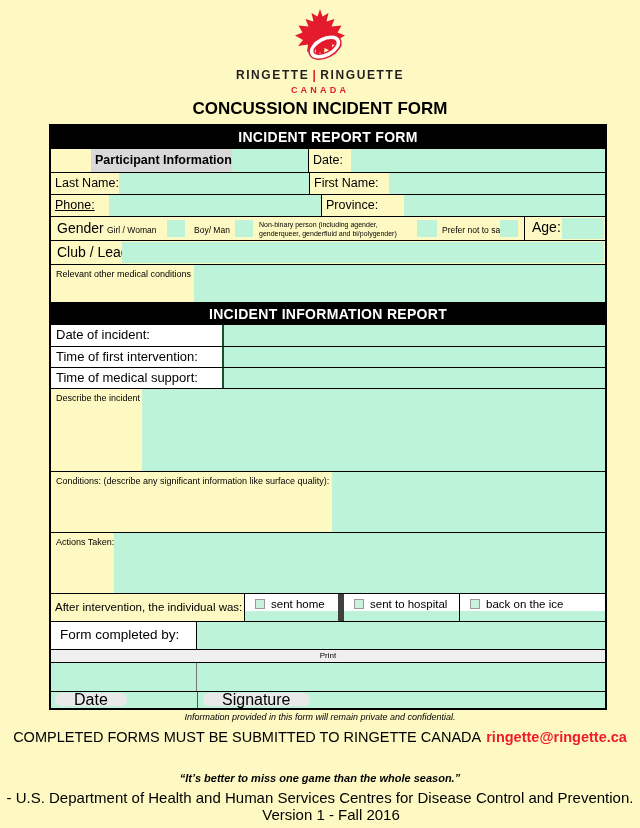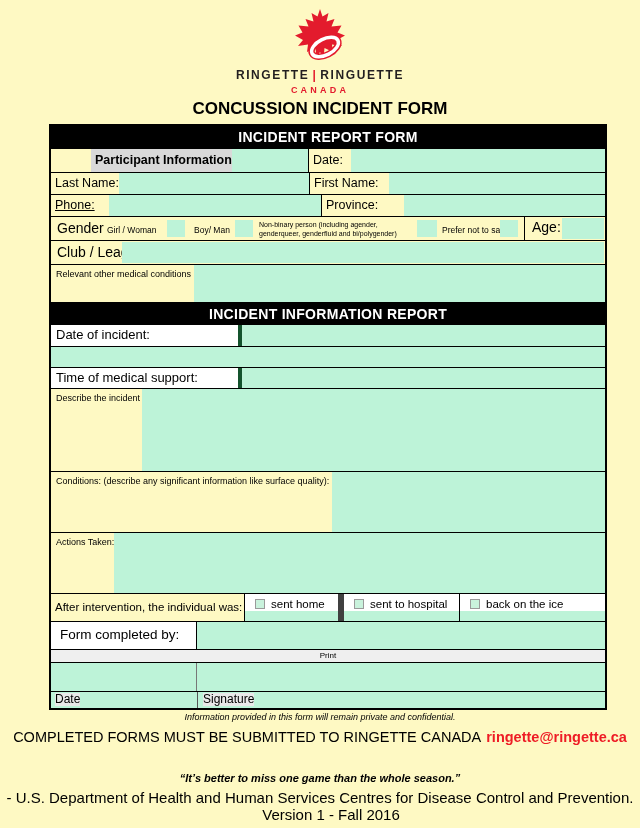--- a/index.html
+++ b/index.html
@@ -55,21 +55,21 @@
 
   .r-club { height:24px; }
   .club-lbl { left:6px; top:3px; font-size:14px; }
   .club-g { left:71px; right:1px; top:1px; bottom:1px; }
 
   .r-med { height:38px; }
   .small-lbl { left:5px; top:4px; font-size:9px; }
   .med-g { left:143px; right:0; top:0; bottom:0; }
 
   .r-line { height:22px; font-size:13px; }
-  .r-line .lbl { width:191px; border-right:4px solid #14532d; line-height:20px; padding-left:5px; background:#fff; }
+  .r-line .lbl { width:173px; border-right:2px solid #14532d; line-height:20px; padding-left:5px; background:#fff; }
   .r-line2 { height:21px; }
   .r-line2 .lbl { line-height:19px; }
 
   .r-desc { height:83px; } .desc-g { left:91px; right:0; top:0; bottom:0; }
   .r-cond { height:61px; } .cond-g { left:281px; right:0; top:0; bottom:0; }
   .r-act  { height:61px; } .act-g  { left:63px; right:0; top:0; bottom:0; }
 
   .r-after { height:28px; }
   .ai-lbl { width:194px; border-right:1px solid #000; font-size:11.5px; line-height:26px; padding-left:4px; }
   .ai-cell { position:relative; background:#fff; }
@@ -83,21 +83,21 @@
   .r-comp { height:28px; }
   .comp-lbl { width:146px; border-right:1px solid #000; font-size:13.5px; line-height:26px; padding-left:9px; background:#fff; }
 
   .r-print { height:13px; background:#efefef; text-align:center; font-size:8px; line-height:12px; }
 
   .r-sign { height:29px; }
   .sign-l { width:146px; border-right:1px solid #777; }
 
   .r-ds { height:17px; background:#bdf3d8; }
   .ds-div { position:absolute; left:146px; top:0; bottom:0; border-left:1px solid #555; }
-  .chip { position:absolute; top:1px; background:#e9e9e9; font-size:12px; line-height:13px; padding:0 0; }
+  .chip { position:absolute; top:1px; background:#e9e9e9; font-size:16px; line-height:13px; padding:0 19px;border-radius:6px; }
   .chip-date { left:4px; } .chip-sig { left:152px; }
 
   
   .confidential { text-align:center; font-style:italic; font-size:9px; margin-top:2px; }
   .submit { text-align:center; font-size:14.5px; margin-top:7px; }
   .submit .email { color:#ee1c25; font-weight:bold; margin-left:5px; text-decoration:none; }
   .quote { text-align:center; font-weight:bold; font-style:italic; font-size:11px; margin-top:27px; }
   .attrib { text-align:center; font-size:15px; margin-top:5px; }
   .attrib .ver { margin-left:22px; }
 </style>
@@ -172,20 +172,21 @@
     </div>
 
     <div class="row bar">INCIDENT INFORMATION REPORT</div>
 
     <div class="row r-line flex">
       <div class="lbl">Date of incident:</div>
       <div class="c-fill grn"></div>
     </div>
 
     <div class="row r-line r-line2 flex">
+      <div class="lbl">Time of first intervention:</div>
       <div class="c-fill grn"></div>
     </div>
 
     <div class="row r-line r-line2 flex">
       <div class="lbl">Time of medical support:</div>
       <div class="c-fill grn"></div>
     </div>
 
     <div class="row r-desc">
       <div class="abs small-lbl">Describe the incident</div>

